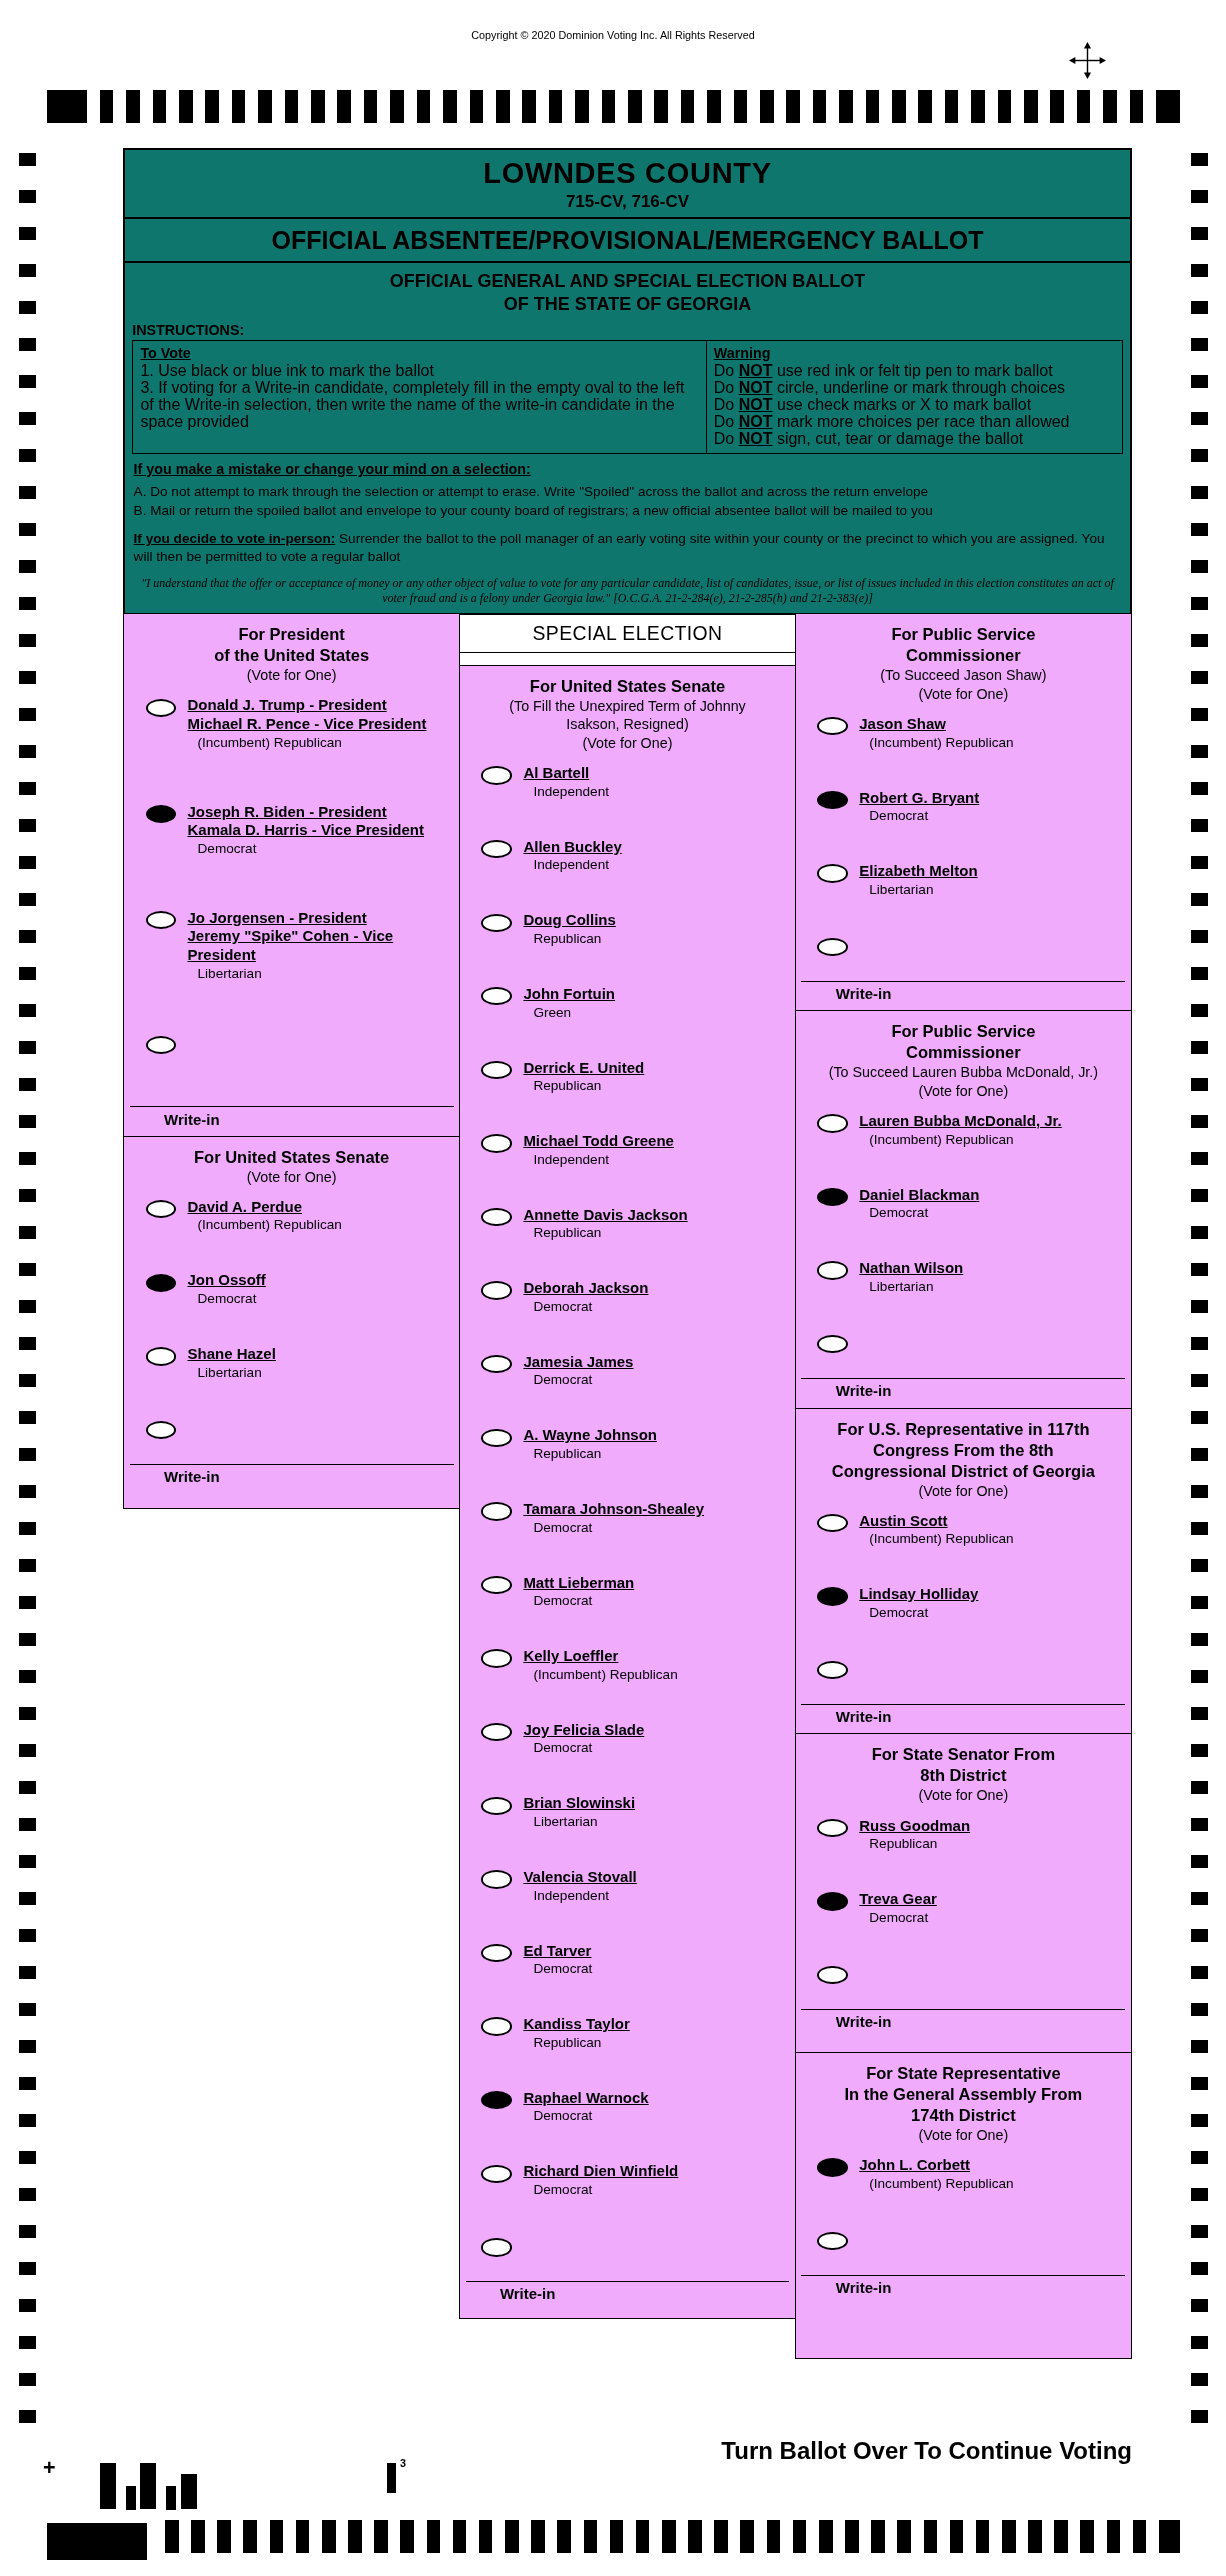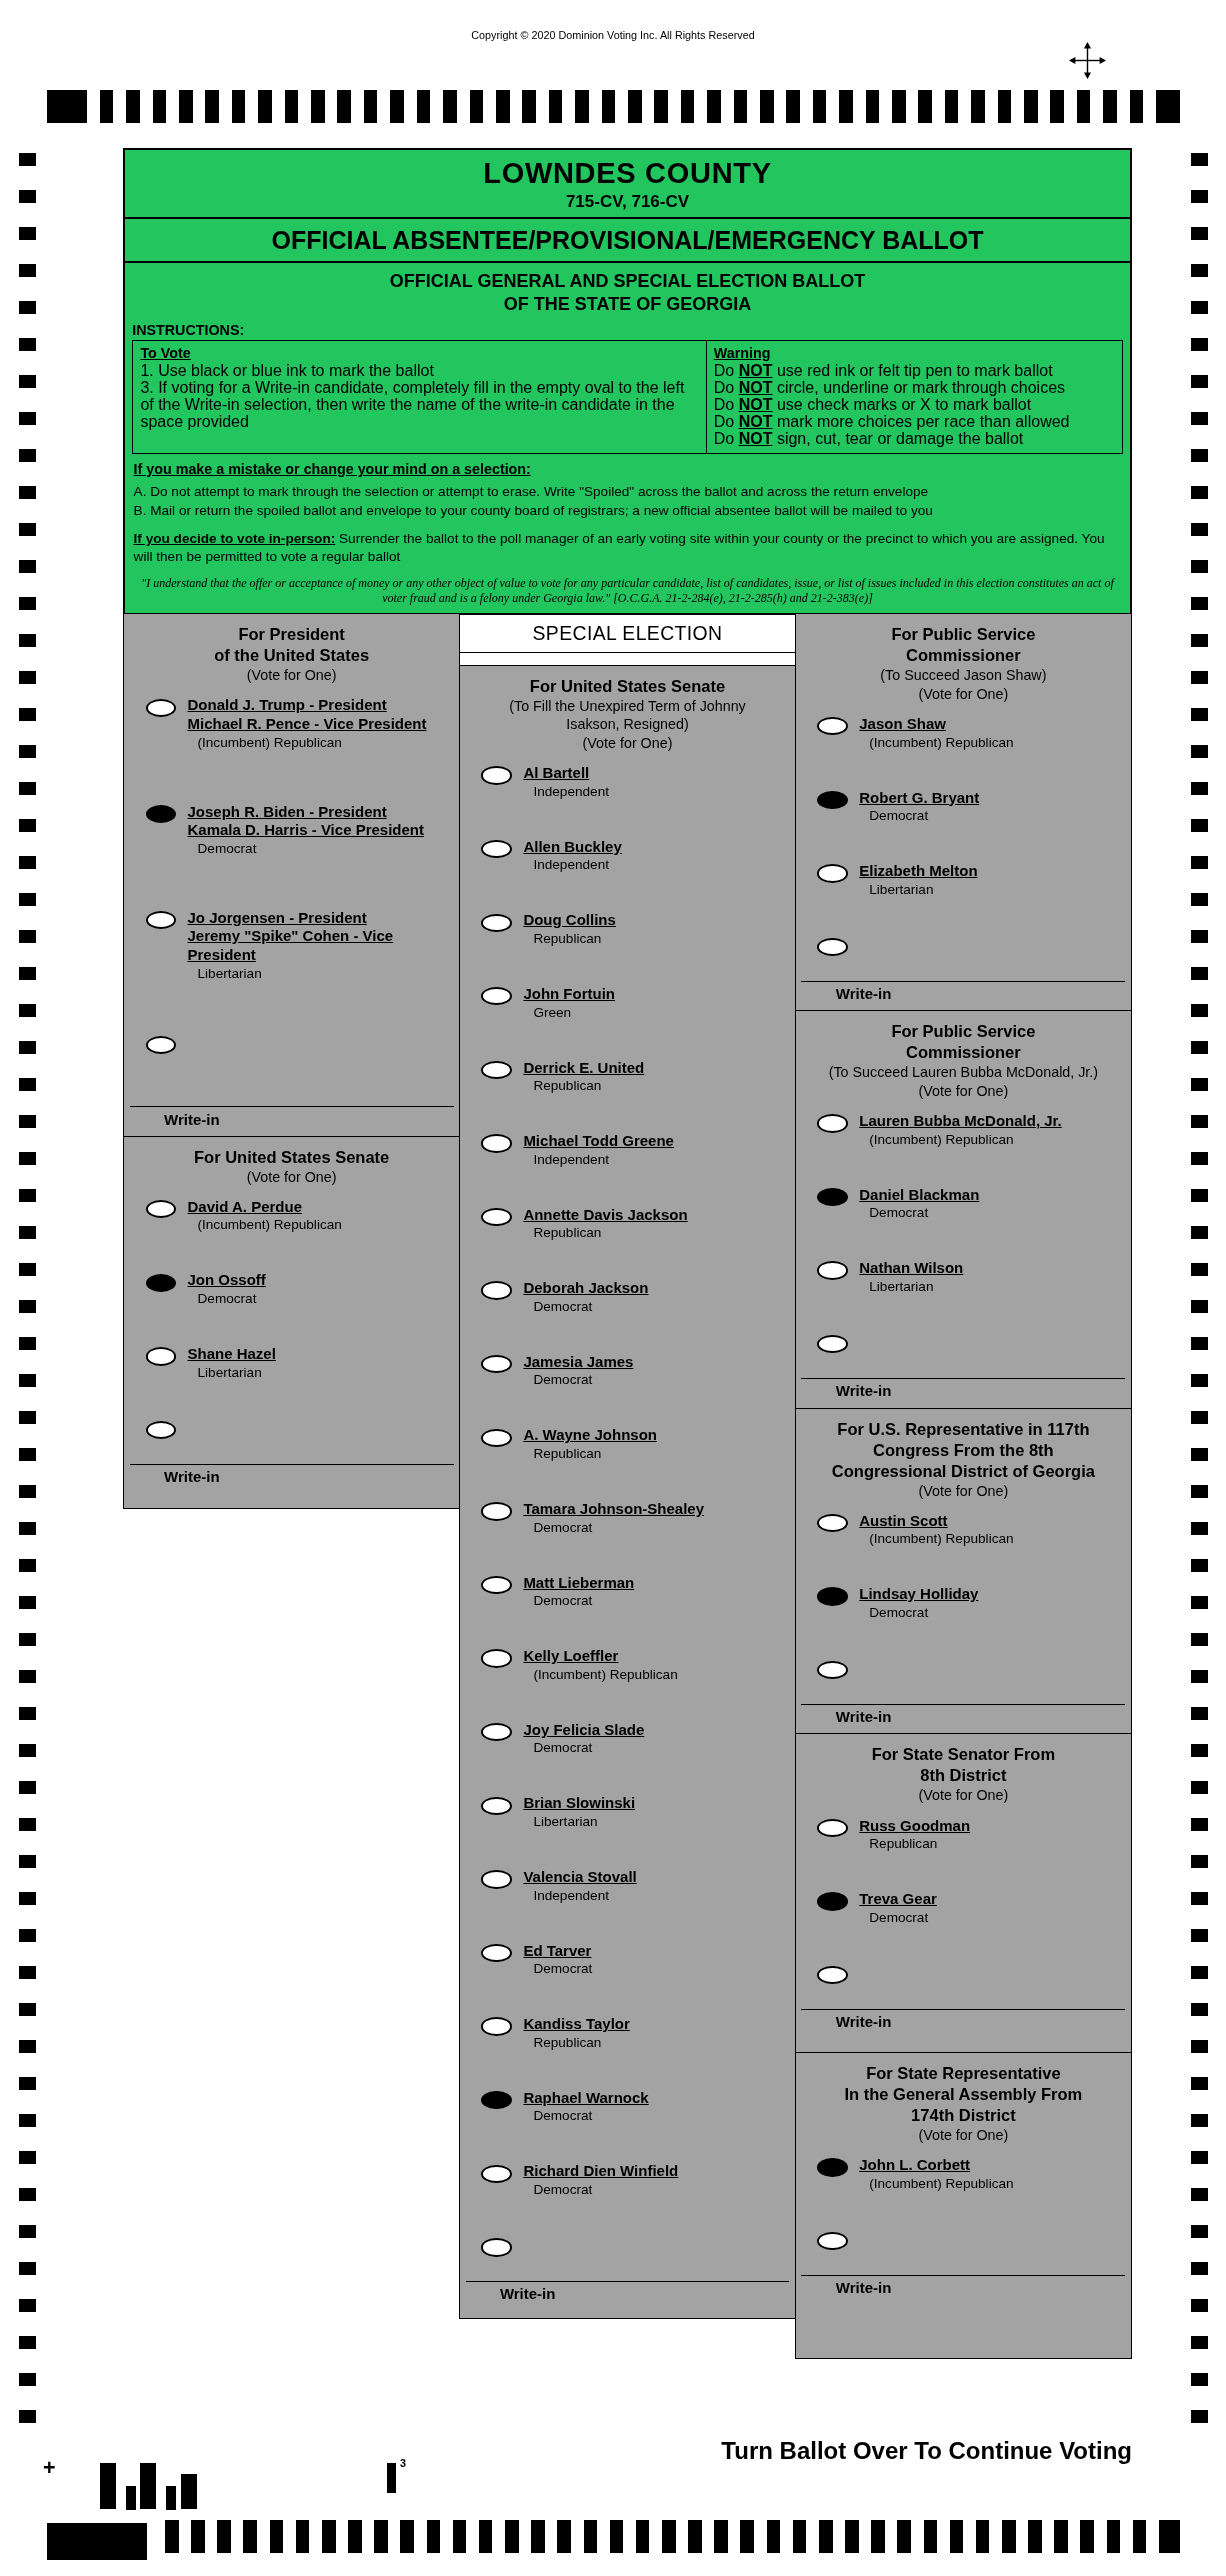--- a/index.html
+++ b/index.html
@@ -19,21 +19,21 @@
   #timing-left { position:absolute; left:19.4px; top:153px; }
   #timing-right { position:absolute; left:1191px; top:153px; }
   .tsq { width:16.5px; height:13px; background:#000; margin-bottom:24px; }
   .bmark { position:absolute; background:#000; }
   .plus-mark { position:absolute; left:43px; top:2456px; font-size:21.5px; font-weight:bold; }
   .tiny-mark { position:absolute; left:400px; top:2457px; font-size:10.8px; font-weight:bold; }
   .turn-text { position:absolute; top:2437px; right:94px; font-size:24px; font-weight:bold; }
 
   
   .ballot { position:absolute; left:123px; top:148px; width:1009px; }
-  .header-box { border:2.2px solid #000; background:#22c55e; }
+  .header-box { border:2.2px solid #000; background:#0f766e; }
   .county { font-size:29px; font-weight:bold; text-align:center; padding-top:7.2px; letter-spacing:0.7px; }
   .precinct { font-size:17px; font-weight:bold; text-align:center; padding:1.4px 0 5.7px; border-bottom:2.2px solid #000; }
   .ballot-title { font-size:25px; font-weight:bold; text-align:center; padding:6.5px 0; border-bottom:2.2px solid #000; }
   .subtitle-wrap { padding:7.2px 0 2.9px; }
   .subtitle { font-size:18px; font-weight:bold; text-align:center; line-height:23px; }
   .instructions-label { font-size:14.3px; font-weight:bold; padding:2.9px 0 1.4px 7.2px; }
 
   .inst-wrap { display:flex; margin:0 7.2px; border:1.4px solid #000; }
   .inst-left { flex:0 0 58%; padding:4.3px 7.2px 5.7px; border-right:1.4px solid #000; box-sizing:border-box; }
   .inst-right { flex:1; padding:4.3px 7.2px 5.7px; }
@@ -47,21 +47,21 @@
   .inperson-title { font-weight:bold; text-decoration:underline; }
   .fraud { margin:10px 13px 7.2px; text-align:center; font-style:italic; font-size:12px; line-height:15px;
            font-family:"Liberation Serif", serif; }
 
   
   .columns { display:flex; margin-top:-2.2px; align-items:flex-start; }
   .bcol { flex:1; min-width:0; }
   .bcol + .bcol { margin-left:-1.4px; }
   .special-banner { border:1.4px solid #000; height:40px; display:flex; align-items:center; justify-content:center;
                     font-size:19.4px; font-weight:normal; box-sizing:border-box; margin-bottom:13px; letter-spacing:0.4px; }
-  .contest { border:1.4px solid #000; margin-top:-1.4px; background:#a3a3a3; box-sizing:border-box; padding-top:4.3px; }
+  .contest { border:1.4px solid #000; margin-top:-1.4px; background:#f0abfc; box-sizing:border-box; padding-top:4.3px; }
   .bcol .contest:first-child, .special-banner:first-child { margin-top:0; }
   .contest-header { text-align:center; padding:5.7px 5.7px 11.5px; }
   .title-line { font-size:16.5px; font-weight:bold; line-height:21px; }
   .sub-line { font-size:14.3px; line-height:18.6px; }
   .vote-for { font-size:14.3px; line-height:18.6px; }
 
   .cand-row { display:flex; align-items:flex-start; padding-left:21.5px; margin-bottom:38px; }
   .wide-rows .cand-row { margin-bottom:52px; }
   .oval { width:26.5px; height:14.3px; border:2.2px solid #000; border-radius:50%; margin-top:2.2px;
           flex:0 0 auto; background:#fff; display:inline-block; }

